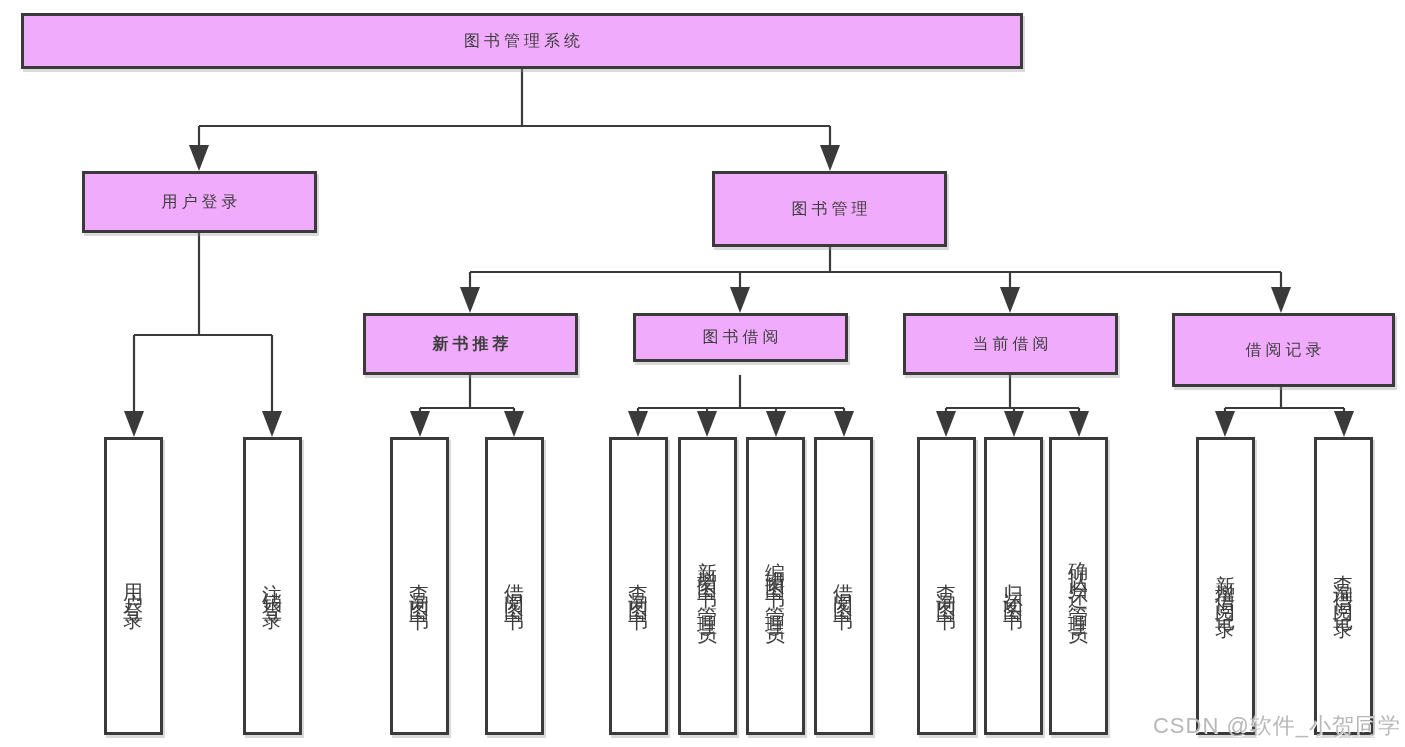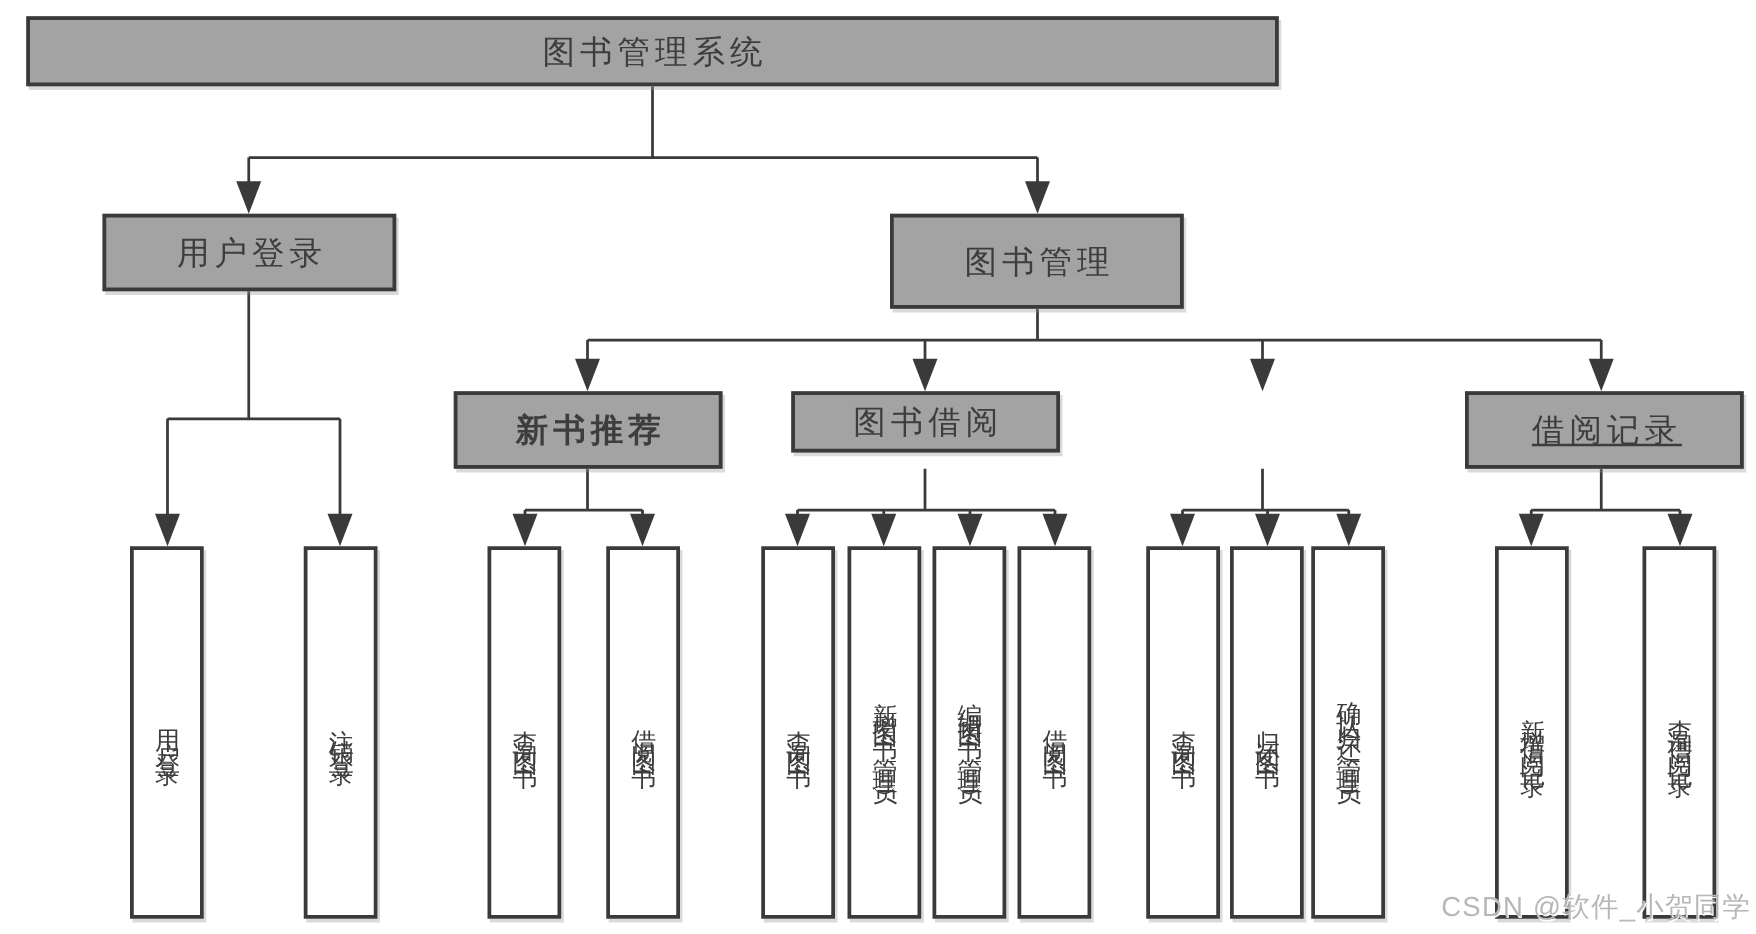--- a/index.html
+++ b/index.html
@@ -14,23 +14,23 @@
     width:1405px;height:747px;
     background:var(--bg);
     font-family:"Liberation Sans","DejaVu Sans",sans-serif;
     overflow:hidden;
   }
   .connectors{position:absolute;left:0;top:0;width:1405px;height:747px;}
   .conn{stroke:var(--line);stroke-width:2.2;fill:none;}
   .arrow{fill:var(--line);stroke:none;}
   .box{
     position:absolute;box-sizing:border-box;
-    background:#a3a3a3;border:3px solid var(--line);
+    background:#f0abfc;border:3px solid var(--line);
     display:flex;align-items:center;justify-content:center;
-    color:var(--text);font-size:26px;letter-spacing:4px;text-indent:4px;
+    color:var(--text);font-size:16px;letter-spacing:4px;text-indent:4px;
     box-shadow:2px 3px 0 rgba(150,150,150,0.35);
     white-space:nowrap;
   }
   .vbox{
     position:absolute;box-sizing:border-box;
     background:#fff;border:3px solid var(--line);
     display:flex;align-items:center;justify-content:center;
     color:var(--text);font-size:20px;
     box-shadow:2px 3px 0 rgba(150,150,150,0.35);
   }
@@ -49,21 +49,21 @@
     z-index:5;
   }
 
   
   .n-root   {left:21px;  top:13px;  width:1002px; height:56px;}
   .n-login  {left:82px;  top:171px; width:235px;  height:62px;}
   .n-mgmt   {left:712px; top:171px; width:235px;  height:76px;}
   .n-rec    {left:363px; top:313px; width:215px;  height:62px;font-weight:bold;}
   .n-borrow {left:633px; top:313px; width:215px;  height:49px;}
   .n-cur    {left:903px; top:313px; width:215px;  height:62px;}
-  .n-recd   {left:1172px;top:313px; width:223px;  height:62px;text-decoration:underline;}
+  .n-recd   {left:1172px;top:313px; width:223px;  height:74px;}
 
   .v1 {left:104px; top:437px;width:59px;height:298px;}
   .v2 {left:243px; top:437px;width:59px;height:298px;}
   .v3 {left:390px; top:437px;width:59px;height:298px;}
   .v4 {left:485px; top:437px;width:59px;height:298px;}
   .v5 {left:609px; top:437px;width:59px;height:298px;}
   .v6 {left:678px; top:437px;width:59px;height:298px;}
   .v7 {left:746px; top:437px;width:59px;height:298px;}
   .v8 {left:814px; top:437px;width:59px;height:298px;}
   .v9 {left:917px; top:437px;width:59px;height:298px;}
@@ -116,20 +116,21 @@
     <path class="arrow" d="M1334 411 L1354 411 L1344 437 Z"></path>
   </svg>
 
   <div class="box n-root">图书管理系统</div>
 
   <div class="box n-login">用户登录</div>
   <div class="box n-mgmt">图书管理</div>
 
   <div class="box n-rec">新书推荐</div>
   <div class="box n-borrow">图书借阅</div>
+  <div class="box n-cur">当前借阅</div>
   <div class="box n-recd">借阅记录</div>
 
   <div class="vbox v1">
     <span class="vtext">用户登录</span>
   </div>
   <div class="vbox v2">
     <span class="vtext">注销登录</span>
   </div>
 
   <div class="vbox v3">

